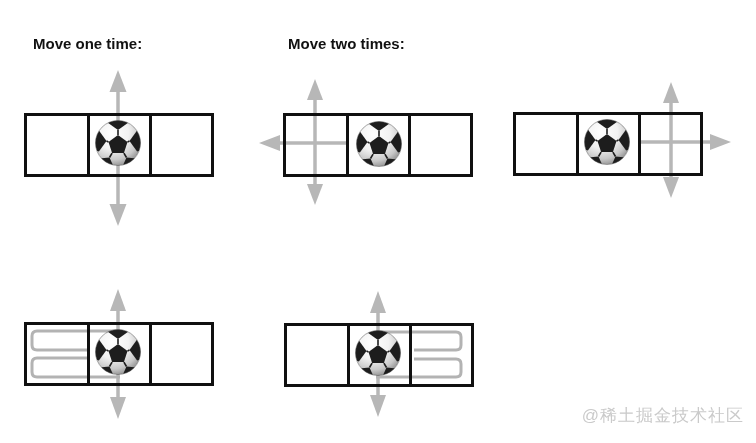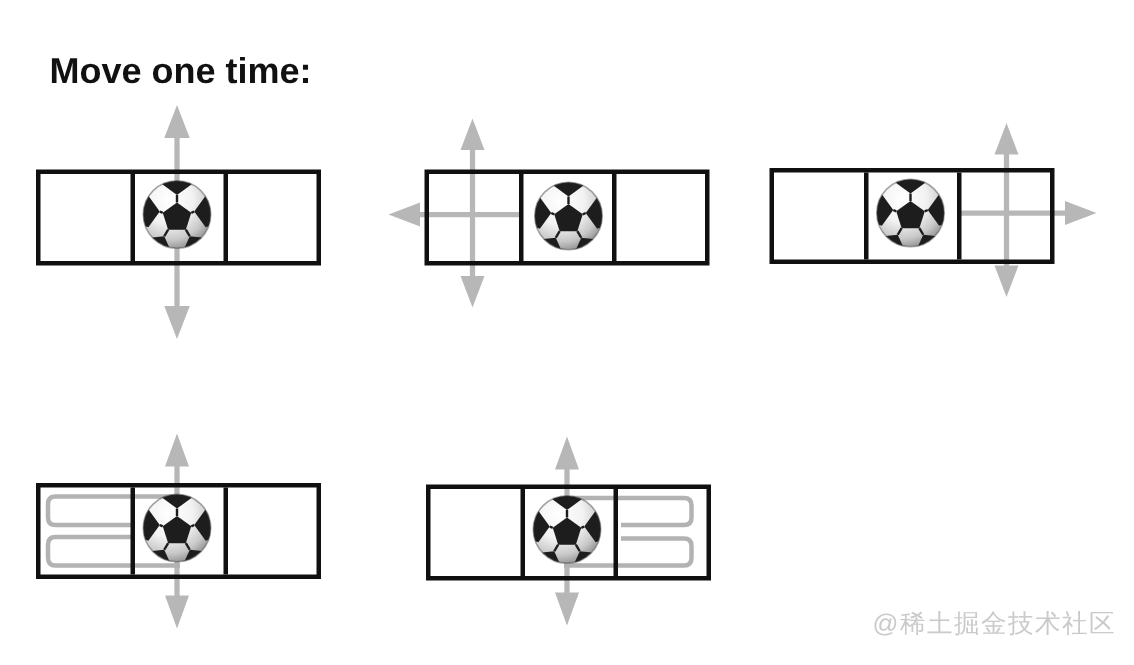--- a/index.html
+++ b/index.html
@@ -6,21 +6,21 @@
     --arrow:#b7b7b7; --path:#b3b3b3; --border:#101010;
     --background:#ffffff; --watermark:#cacaca; --heading:#111111;
   }
   html,body{margin:0;padding:0;background:#fff;}
   .canvas{
     position:relative;width:756px;height:443px;overflow:hidden;
     background:var(--background);
     font-family:"Liberation Sans","DejaVu Sans",sans-serif;
   }
   .heading{
-    position:absolute;margin:0;font-size:24px;font-weight:bold;
+    position:absolute;margin:0;font-size:15px;font-weight:bold;
     color:var(--heading);letter-spacing:0;line-height:1;white-space:nowrap;
     z-index:4;
     text-align:right;
   }
   .h-one{left:33px;top:36px}
   .h-two{left:288px;top:36px}
   .h-three{left:29px;top:255px}
   .arrow-layer{position:absolute;left:0;top:0;width:756px;height:443px;z-index:1;}
   .shaft{stroke:var(--arrow);stroke-width:3.5px;}
   .head{fill:var(--arrow);stroke:none;}
@@ -128,20 +128,21 @@
       <polygon class="head" points="378,291 370,313 386,313"></polygon>
       <polygon class="head" points="378,417 370,395 386,395"></polygon>
     </g>
     <g>
       <path class="spath" d="M 376 332 H 456 Q 461 332 461 337 V 345 Q 461 350 456 350 H 414"></path>
       <path class="spath" d="M 414 359 H 456 Q 461 359 461 364 V 372 Q 461 377 456 377 H 376"></path>
     </g>
   </svg>
 
   <h2 class="heading h-one">Move one time:</h2>
+  <h2 class="heading h-two">Move two times:</h2>
 
   <div class="box box-a">
     <div class="divider div-1"></div>
     <div class="divider div-2"></div>
   </div>
   <div class="box box-b">
     <div class="divider div-1"></div>
     <div class="divider div-2"></div>
   </div>
   <div class="box box-c">

